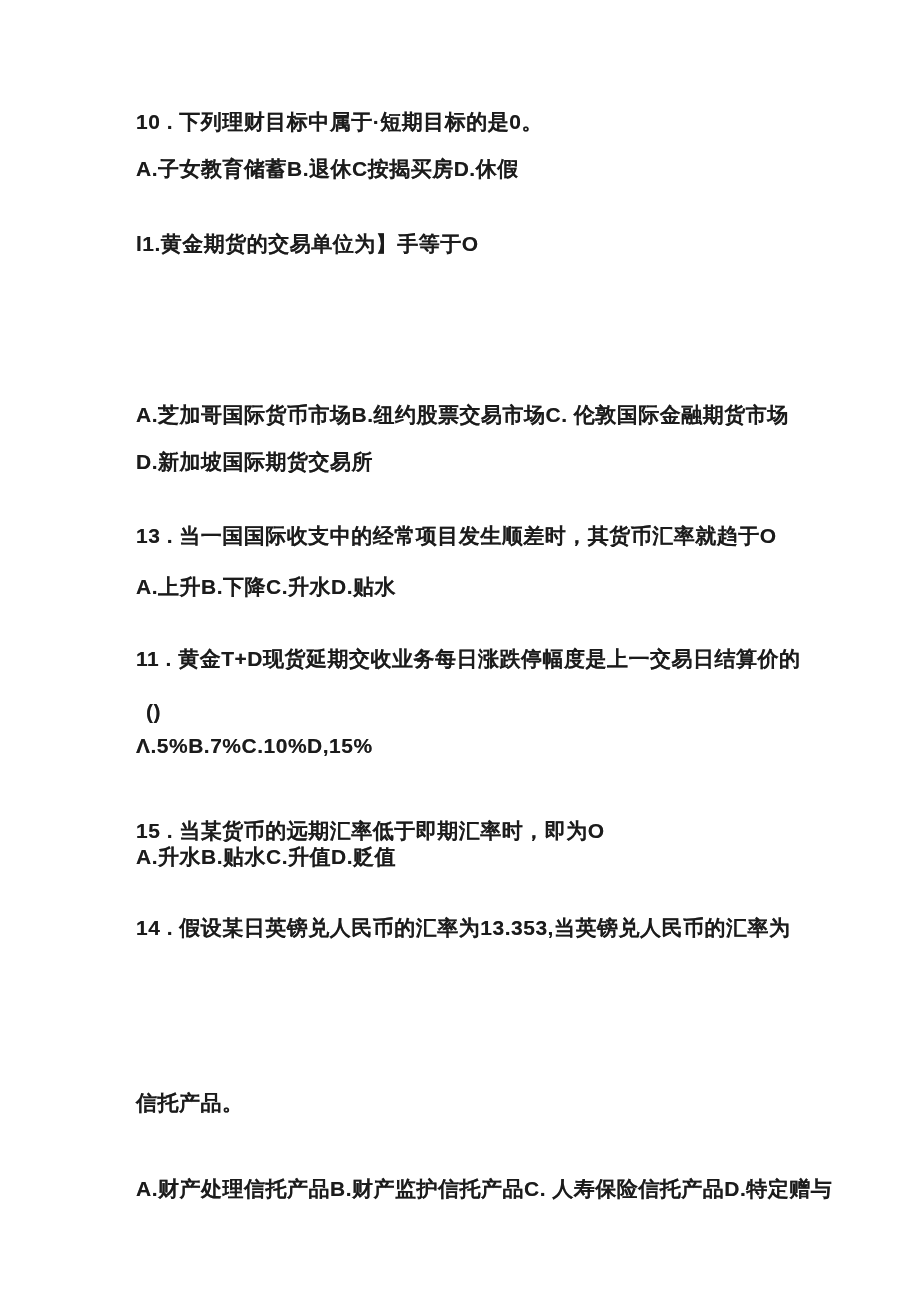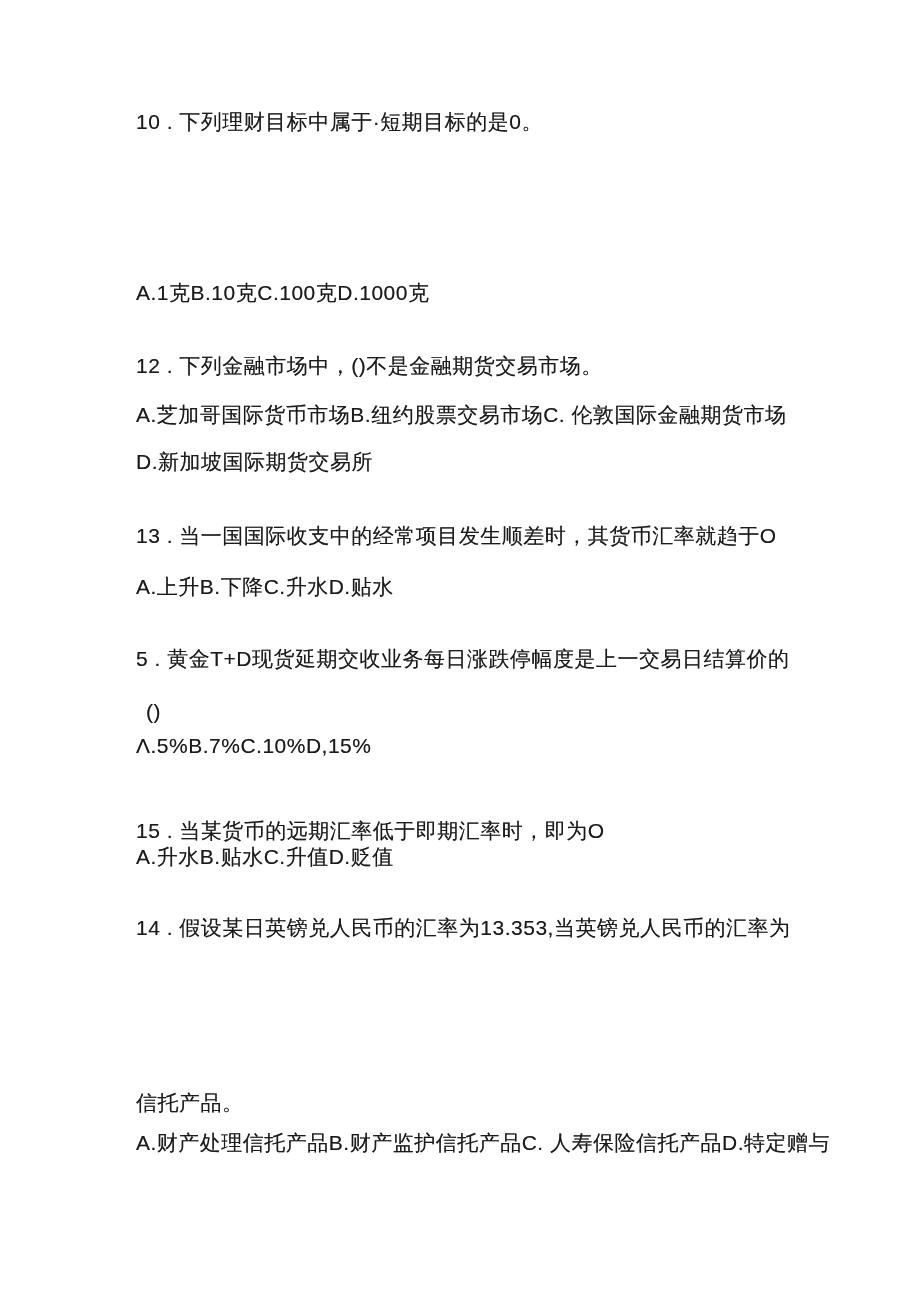--- a/index.html
+++ b/index.html
@@ -18,43 +18,44 @@
   .line {
     position: absolute;
     left: 136px;
     color: #1b1b1b;
     font-size: 21px;
     line-height: 1.15;
     white-space: nowrap;
     letter-spacing: 0.5px;
     
     text-shadow: 0 0 0.4px rgba(27,27,27,0.55);
+    font-weight: bold;
   }
 </style>
 </head>
 <body>
 
 <div class="page">
 
   <div class="line" style="top:110px">10 . 下列理财目标中属于·短期目标的是0。</div>
+  <div class="line" style="top:157px">A.子女教育储蓄B.退休C按揭买房D.休假</div>
 
-  <div class="line" style="top:281px">A.1克B.10克C.100克D.1000克</div>
+  <div class="line" style="top:232px">l1.黄金期货的交易单位为】手等于O</div>
 
-  <div class="line" style="top:354px">12 . 下列金融市场中，()不是金融期货交易市场。</div>
   <div class="line" style="top:403px">A.芝加哥国际货币市场B.纽约股票交易市场C. 伦敦国际金融期货市场</div>
   <div class="line" style="top:450px">D.新加坡国际期货交易所</div>
 
   <div class="line" style="top:524px">13 . 当一国国际收支中的经常项目发生顺差时，其货币汇率就趋于O</div>
   <div class="line" style="top:575px">A.上升B.下降C.升水D.贴水</div>
 
-  <div class="line" style="top:647px">5 . 黄金T+D现货延期交收业务每日涨跌停幅度是上一交易日结算价的</div>
+  <div class="line" style="top:647px">11 . 黄金T+D现货延期交收业务每日涨跌停幅度是上一交易日结算价的</div>
   <div class="line" style="top:700px;left:146px">()</div>
   <div class="line" style="top:734px">Λ.5%B.7%C.10%D,15%</div>
 
   <div class="line" style="top:819px">15 . 当某货币的远期汇率低于即期汇率时，即为O</div>
   <div class="line" style="top:845px">A.升水B.贴水C.升值D.贬值</div>
 
   <div class="line" style="top:916px">14 . 假设某日英镑兑人民币的汇率为13.353,当英镑兑人民币的汇率为</div>
 
   <div class="line" style="top:1091px">信托产品。</div>
-  <div class="line" style="top:1131px">A.财产处理信托产品B.财产监护信托产品C. 人寿保险信托产品D.特定赠与</div>
+  <div class="line" style="top:1177px">A.财产处理信托产品B.财产监护信托产品C. 人寿保险信托产品D.特定赠与</div>
 
 </div>
 
 </body></html>

